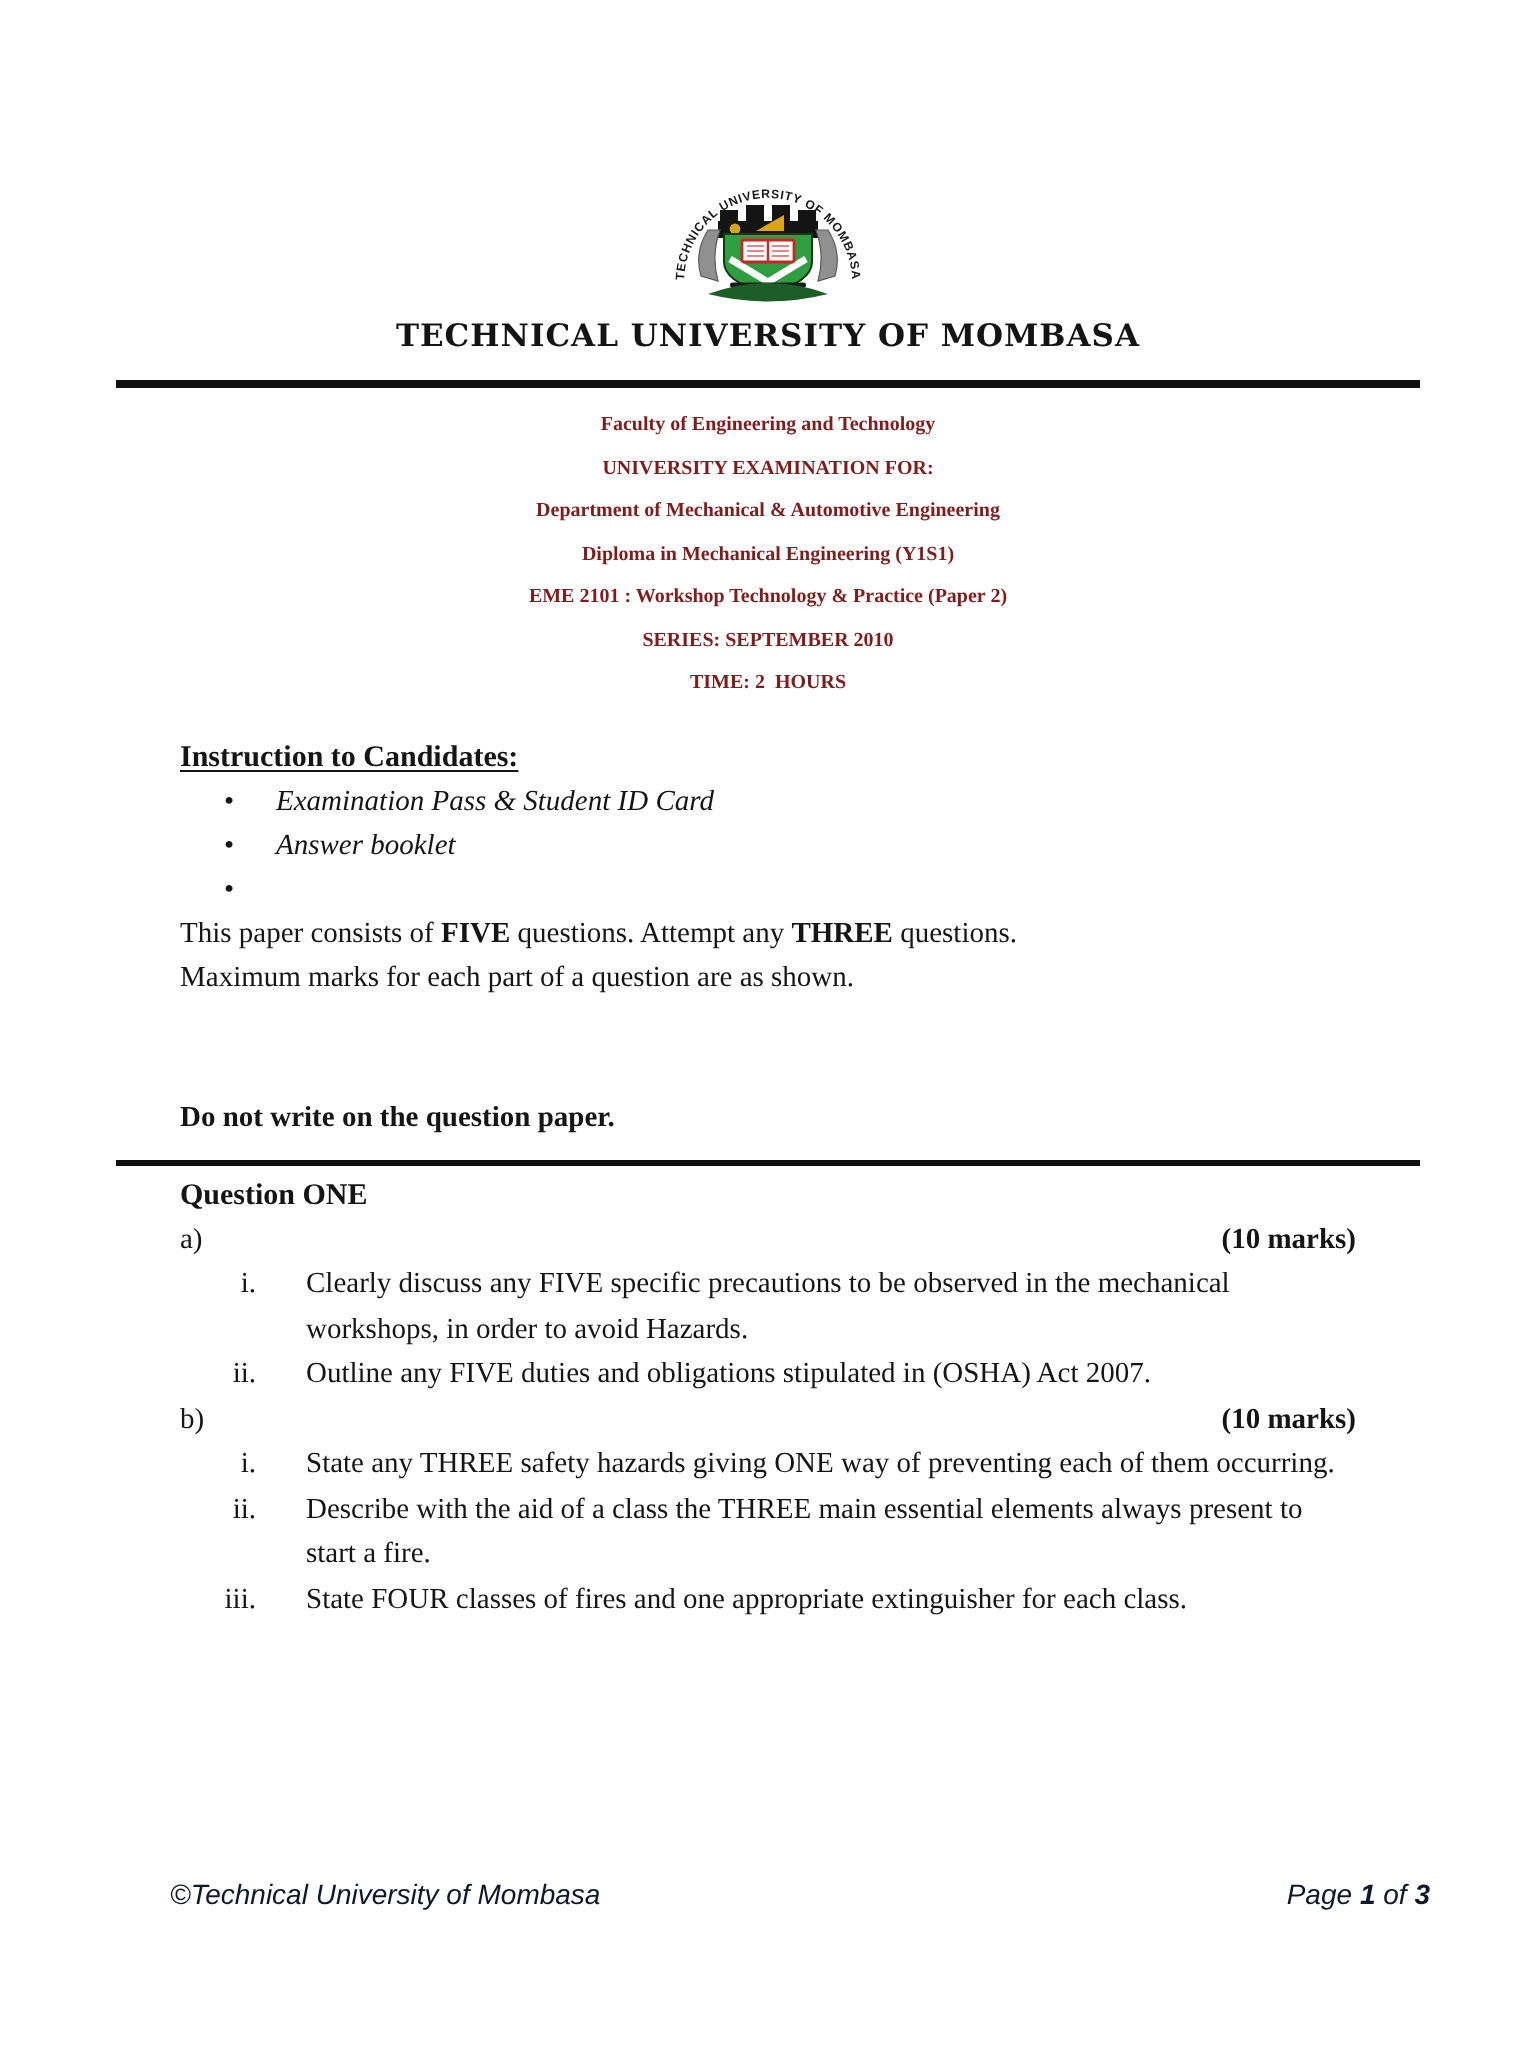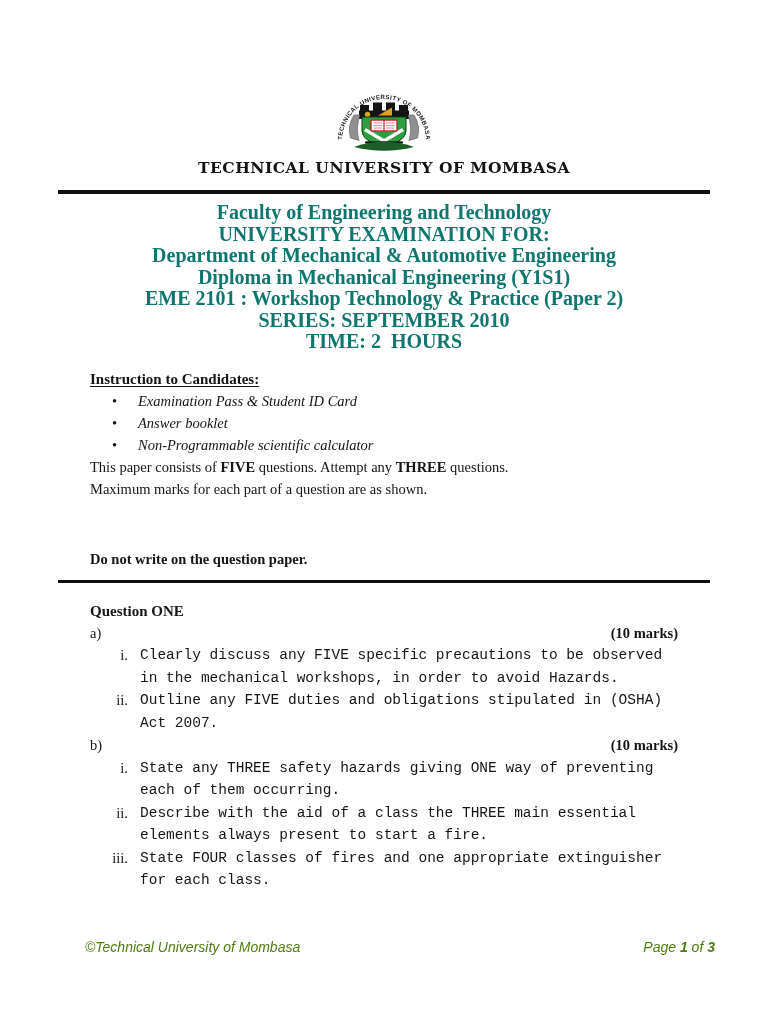--- a/index.html
+++ b/index.html
@@ -13,45 +13,45 @@
   .doc-title{
     text-align:center;font-weight:700;font-size:15.5px;letter-spacing:.5px;
     margin-top:4px;font-family:"DejaVu Serif",serif;color:#141414;
   }
   
   .rule{width:652px;margin:13px auto 0;height:0;border:0;border-top:4px solid #101010;}
   .rule.thin{margin-top:10px;border-top-width:3px;}
   
   .hdr-block{margin-top:8px;}
   .hdr-line{
-    text-align:center;font-weight:700;font-size:20px;line-height:21.5px;
-    white-space:pre-wrap;color:#0f766e;
+    text-align:center;font-weight:700;font-size:10px;line-height:21.5px;
+    white-space:pre-wrap;color:#7f1d1d;
   }
   
   .instr{margin:15px 90px 0;font-size:14.5px;line-height:22px;}
   .instr-head{font-weight:700;font-size:15px;text-decoration:underline;text-underline-offset:2px;}
   .bullet-list{margin:0;padding:0;}
   .bullet-row{display:flex;margin-left:20px;font-style:italic;}
   .bullet-dot{width:26px;flex:none;font-style:normal;text-align:left;padding-left:2px;}
   .note-line b{font-weight:700;}
   .bold-line{font-weight:700;margin-top:48px;}
   
   .q-section{margin:0 90px;font-size:14.5px;line-height:22px;}
-  .q-head{font-weight:700;font-size:15px;margin-top:17px;}
+  .q-head{font-weight:700;font-size:15px;margin-top:4px;}
   .part-row{display:flex;justify-content:space-between;line-height:22.5px;}
   .marks{font-weight:700;}
   .q-item{display:flex;line-height:22.5px;}
   .q-num{width:38px;flex:none;text-align:right;}
-  .q-text{margin-left:12px;max-width:530px;font-family:Liberation Mono, monospace;}
+  .q-text{margin-left:25px;max-width:530px;}
   
   .footer{
     position:absolute;left:0;right:0;top:939px;
     display:flex;justify-content:space-between;align-items:baseline;
     padding:0 53px 0 85px;
-    font-family:"Liberation Sans",sans-serif;font-style:italic;font-size:14px;color:#4d7c0f;
+    font-family:"Liberation Sans",sans-serif;font-style:italic;font-size:14px;color:#0f172a;
   }
   .footer b{font-weight:700;}
 </style>
 </head>
 <body>
 
 <div class="page">
 
   <svg class="logo" width="112" height="70" viewBox="0 0 110 70">
     <defs>
@@ -119,21 +119,20 @@
       <div class="bullet-row">
         <span class="bullet-dot">•</span>
         <span>Examination Pass &amp; Student ID Card</span>
       </div>
       <div class="bullet-row">
         <span class="bullet-dot">•</span>
         <span>Answer booklet</span>
       </div>
       <div class="bullet-row">
         <span class="bullet-dot">•</span>
-        <span>Non-Programmable scientific calculator</span>
       </div>
     </div>
 
     <div class="note-line"><span>This paper consists of </span><b>FIVE</b><span> questions. Attempt any </span><b>THREE</b><span> questions.</span></div>
     <div class="note-line">Maximum marks for each part of a question are as shown.</div>
     <div class="note-line bold-line">Do not write on the question paper.</div>
   </div>
 
   <div class="rule thin"></div>
 

